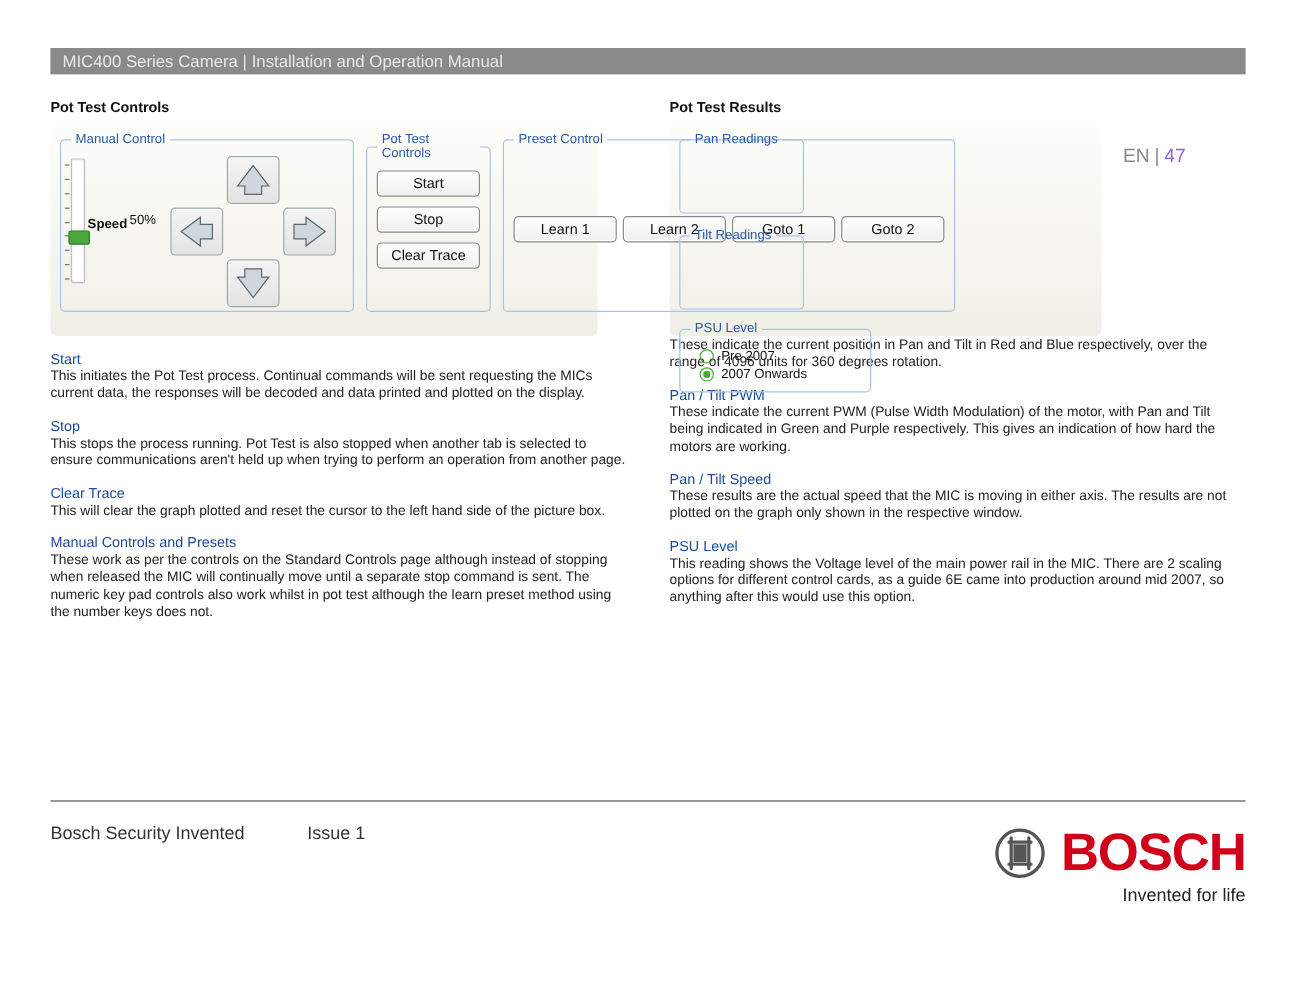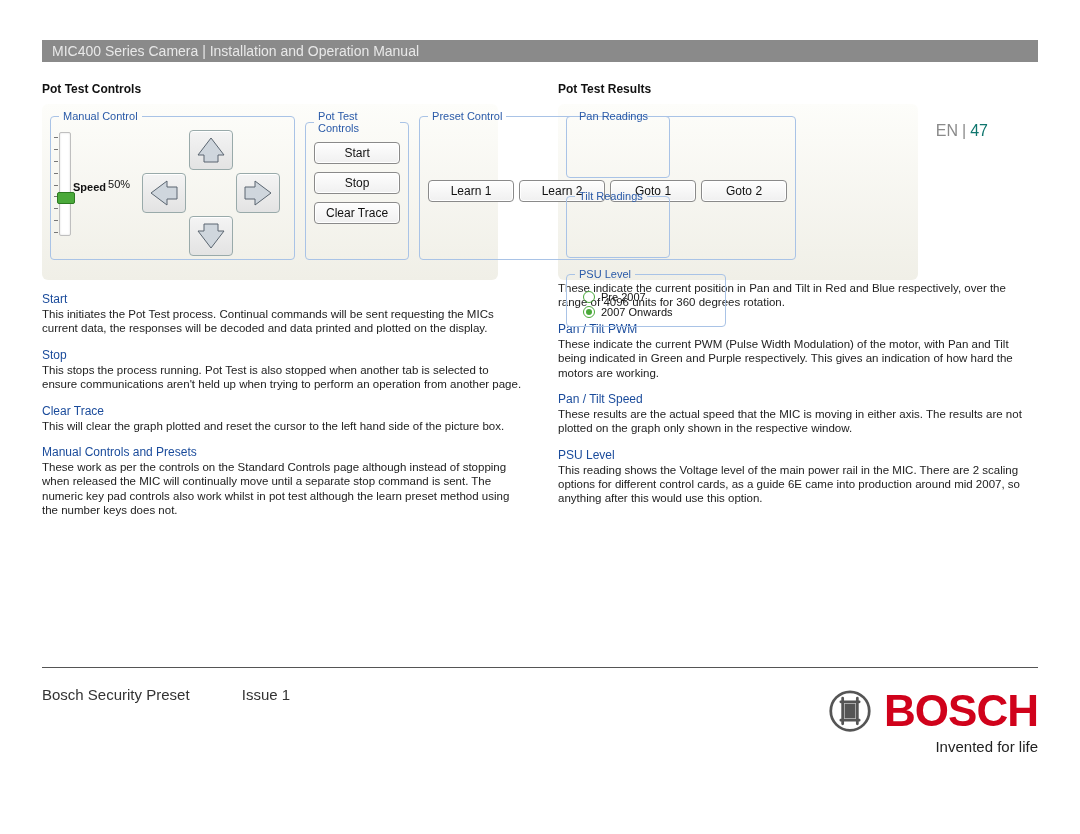--- a/index.html
+++ b/index.html
@@ -1,21 +1,21 @@
 <!DOCTYPE html>
 <html><head>
 <meta charset="utf-8">
 <style>
   * { box-sizing: border-box; margin: 0; padding: 0; }
   body { font-family: Arial, Helvetica, sans-serif; font-size: 12px; color: #111; background: #fff; width: 1080px; height: 834px; position: relative; padding: 40px 42px 0 42px; }
 
   .header-bar { background: #8a8a8a; color: #e8e8e8; font-size: 14px; padding: 3px 10px; height: 22px; display: flex; align-items: center; justify-content: space-between; }
   .page-lang { color: #8a8a8a; font-size: 16px; font-weight: 400; margin-left: auto; position: absolute; right: 50px; top: 82px; }
   .page-lang .sep { color: #8a8a8a; margin: 0 4px; }
-  .page-lang .num { color: #0f766e; }
+  .page-lang .num { color: #8b5cf6; }
 
   .header-bar-wrap { position: relative; }
 
   .columns { display: flex; gap: 36px; margin-top: 20px; }
   .col { flex: 1; }
 
   .section-title { font-weight: bold; font-size: 12px; margin-bottom: 8px; }
 
   .term { color: #1a4b9b; font-size: 12px; margin-top: 12px; }
   .body-text { font-size: 11.5px; line-height: 1.25; color: #222; margin-top: 1px; }
@@ -194,21 +194,21 @@
 
     <div class="term">PSU Level</div>
     <div class="body-text">This reading shows the Voltage level of the main power rail in the MIC. There are 2 scaling options for different control cards, as a guide 6E came into production around mid 2007, so anything after this would use this option.</div>
   </div>
 </div>
 
 <hr class="rule">
 
 <div class="footer">
   <div class="foot-left">
-    <span>Bosch Security Preset</span>
+    <span>Bosch Security Invented</span>
     <span class="issue">Issue 1</span>
   </div>
   <div class="bosch-logo">
     <div class="logo-row">
       <svg class="anchor-svg" viewBox="0 0 48 48">
         <circle cx="24" cy="24" r="21" fill="none" stroke="#555" stroke-width="3"></circle>
         <path d="M16 10 v28 M32 10 v28 M14 14 h20 M14 34 h20" stroke="#555" stroke-width="3" fill="none" stroke-linecap="round"></path>
         <rect x="18" y="16" width="12" height="16" fill="#555"></rect>
       </svg>
       <span class="bosch-word">BOSCH</span>

